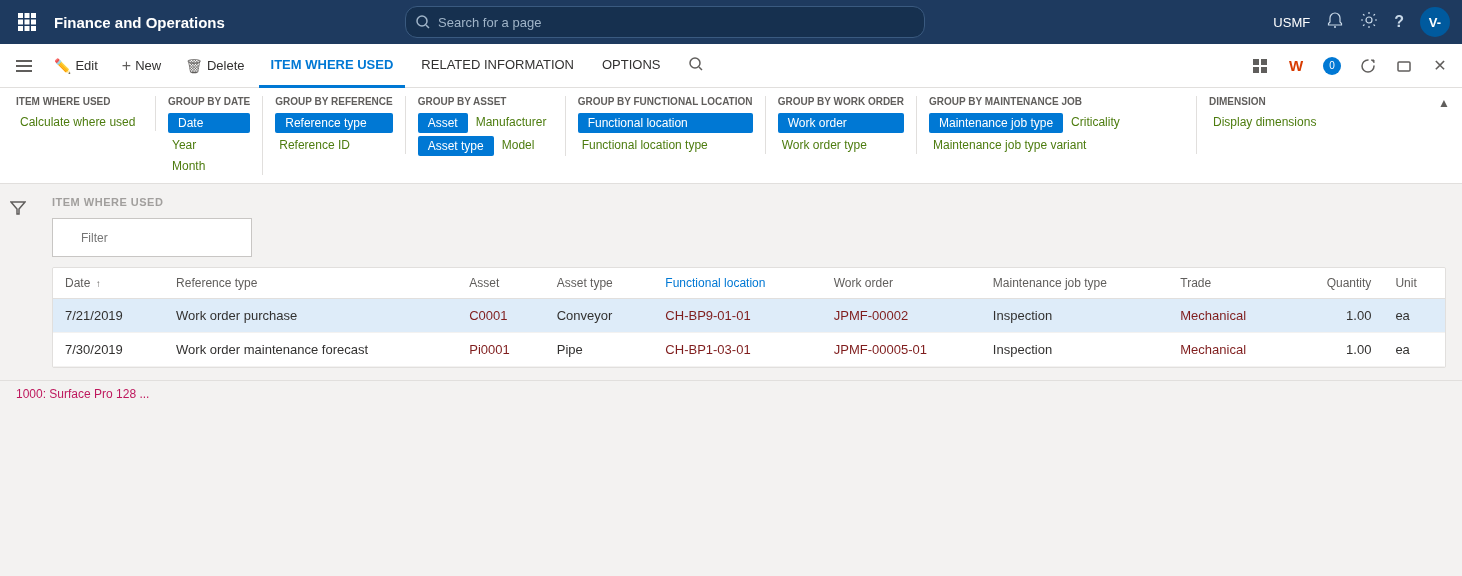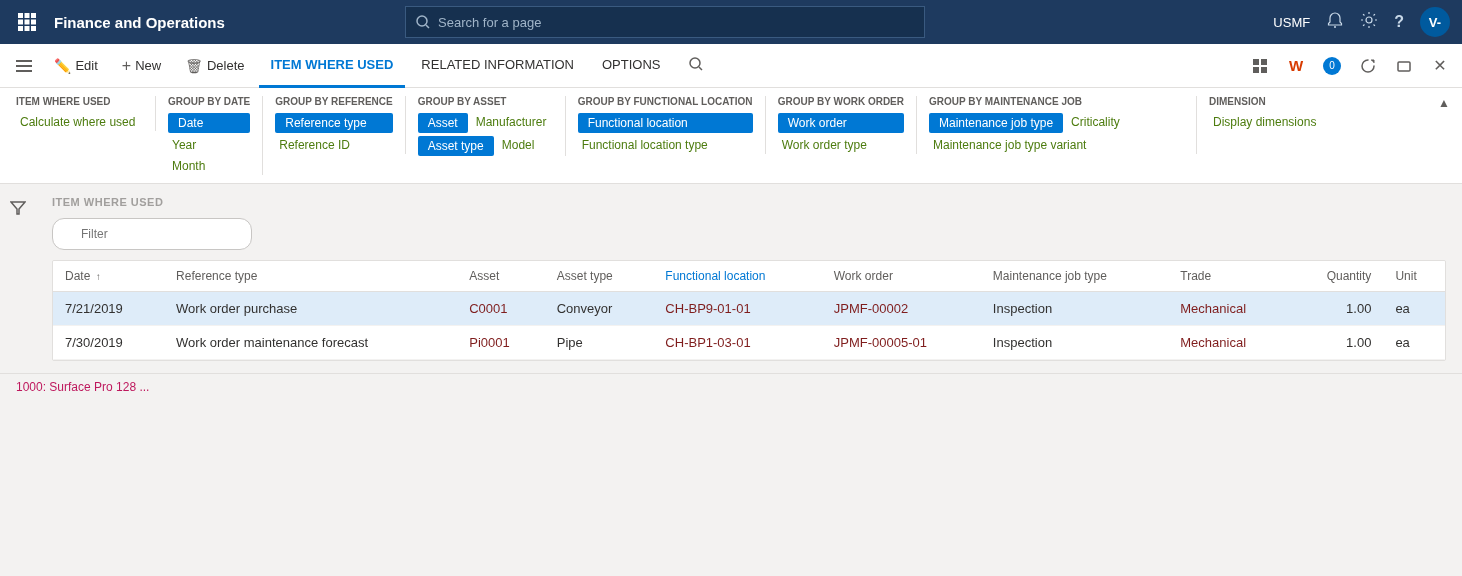--- a/index.html
+++ b/index.html
@@ -21,21 +21,21 @@
     }
     .top-bar-title {
       color: #fff; font-size: 15px; font-weight: 600; white-space: nowrap;
     }
     .top-bar-search {
       flex: 1;
       max-width: 520px;
       margin: 0 auto;
       background: #16304f;
       border: 1px solid #3a5a80;
-      border-radius: 0;
+      border-radius: 12px;
       height: 32px;
       display: flex;
       align-items: center;
       padding: 0 10px;
       gap: 8px;
       color: #a0b4c8;
       font-size: 13px;
       cursor: text;
     }
     .top-bar-right {
@@ -140,22 +140,22 @@
     .section-title {
       font-size: 11px; font-weight: 600; color: #a19f9d;
       text-transform: uppercase; margin-bottom: 10px;
       letter-spacing: 0.5px;
     }
     .filter-bar {
       display: flex; align-items: center; gap: 8px;
       margin-bottom: 10px;
     }
     .filter-input {
-      width: 200px; height: 32px;
-      border: 1px solid #c8c6c4; border-radius: 12px;
+      width: 200px; height: 39px;
+      border: 1px solid #c8c6c4; border-radius: 0;
       padding: 0 8px 0 28px;
       font-size: 12px; color: #323130;
       background: #fff;
       position: relative;
     }
     .filter-input-wrap {
       position: relative;
     }
     .filter-input-wrap .search-icon {
       position: absolute; left: 8px; top: 50%; transform: translateY(-50%);

